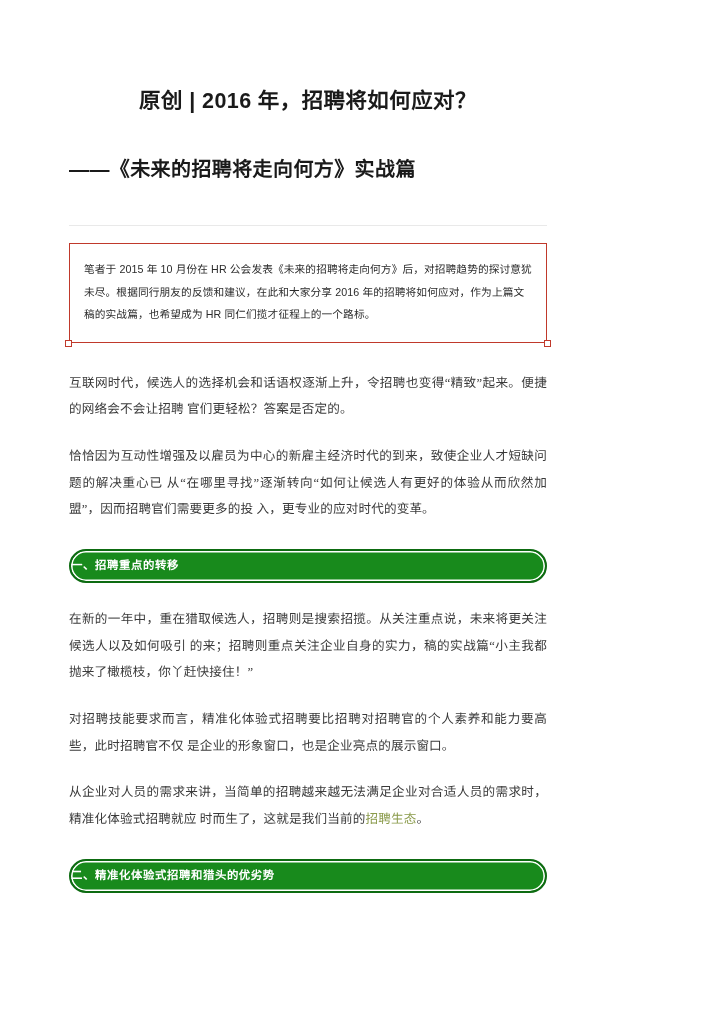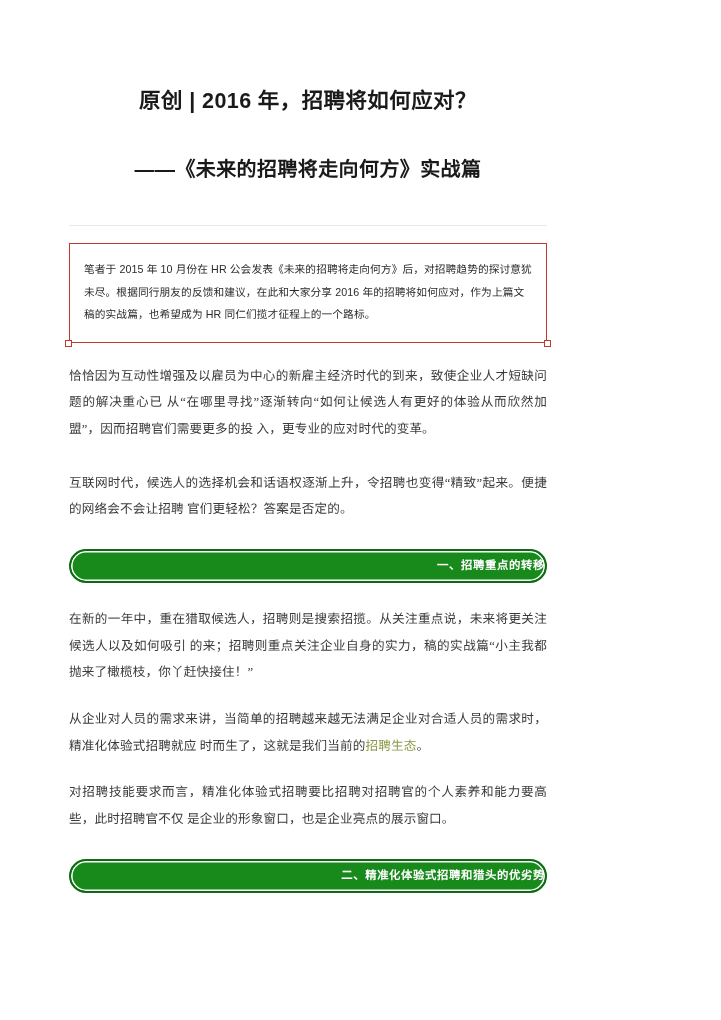--- a/index.html
+++ b/index.html
@@ -40,21 +40,20 @@
     letter-spacing: 0.4px;
     line-height: 1.45;
     margin: 0;
     padding: 0 4px;
   }
   .doc-subtitle {
     font-family: "Liberation Sans", "DejaVu Sans", sans-serif;
     font-size: 20px;
     font-weight: 600;
     color: #1a1a1a;
-    text-align: center;
     letter-spacing: 0.4px;
     line-height: 1.45;
     margin: 0;
     padding-top: 38px;
   }
 
   .divider {
     border: 0;
     border-top: 1px solid #e9e9e9;
     margin: 41px 0 0 0;
@@ -111,21 +110,21 @@
   
   .banner {
     margin: 26px 0 0 0;
     height: 34px;
     border-radius: 18px;
     background: #188a1c;
     border: 2.2px solid #0d6b11;
     box-shadow: inset 0 0 0 1.6px #ffffff;
     display: flex;
     align-items: center;
-    justify-content: flex-end;
+    justify-content: flex-start;
     box-sizing: border-box;
   }
   .banner-label {
     font-family: "Liberation Sans", "DejaVu Sans", sans-serif;
     font-size: 11.4px;
     font-weight: bold;
     color: #ffffff;
     letter-spacing: 0.6px;
     line-height: 1;
   }
@@ -144,33 +143,33 @@
     <hr class="divider">
 
     <div class="callout-wrap">
       <div class="callout">
         <p class="callout-text">笔者于 2015 年 10 月份在 HR 公会发表《未来的招聘将走向何方》后，对招聘趋势的探讨意犹 未尽。根据同行朋友的反馈和建议，在此和大家分享 2016 年的招聘将如何应对，作为上篇文 稿的实战篇，也希望成为 HR 同仁们揽才征程上的一个路标。</p>
       </div>
       <span class="handle left"></span>
       <span class="handle right"></span>
     </div>
 
+    <p class="para first">互联网时代，候选人的选择机会和话语权逐渐上升，令招聘也变得“精致”起来。便捷的网络会不会让招聘 官们更轻松？答案是否定的。</p>
+
     <p class="para">恰恰因为互动性增强及以雇员为中心的新雇主经济时代的到来，致使企业人才短缺问题的解决重心已 从“在哪里寻找”逐渐转向“如何让候选人有更好的体验从而欣然加盟”，因而招聘官们需要更多的投 入，更专业的应对时代的变革。</p>
-
-    <p class="para first">互联网时代，候选人的选择机会和话语权逐渐上升，令招聘也变得“精致”起来。便捷的网络会不会让招聘 官们更轻松？答案是否定的。</p>
 
     <div class="banner">
       <span class="banner-label">一、招聘重点的转移</span>
     </div>
 
     <p class="para after-banner">在新的一年中，重在猎取候选人，招聘则是搜索招揽。从关注重点说，未来将更关注候选人以及如何吸引 的来；招聘则重点关注企业自身的实力，稿的实战篇“小主我都抛来了橄榄枝，你丫赶快接住！”</p>
 
+    <p class="para">对招聘技能要求而言，精准化体验式招聘要比招聘对招聘官的个人素养和能力要高些，此时招聘官不仅 是企业的形象窗口，也是企业亮点的展示窗口。</p>
+
     <p class="para"><span>从企业对人员的需求来讲，当简单的招聘越来越无法满足企业对合适人员的需求时，精准化体验式招聘就应 时而生了，这就是我们当前的</span><span class="hl-green">招聘生态</span><span>。</span></p>
-
-    <p class="para">对招聘技能要求而言，精准化体验式招聘要比招聘对招聘官的个人素养和能力要高些，此时招聘官不仅 是企业的形象窗口，也是企业亮点的展示窗口。</p>
 
     <div class="banner">
       <span class="banner-label">二、精准化体验式招聘和猎头的优劣势</span>
     </div>
 
 
   </div>
 </div>
 
 </body></html>

